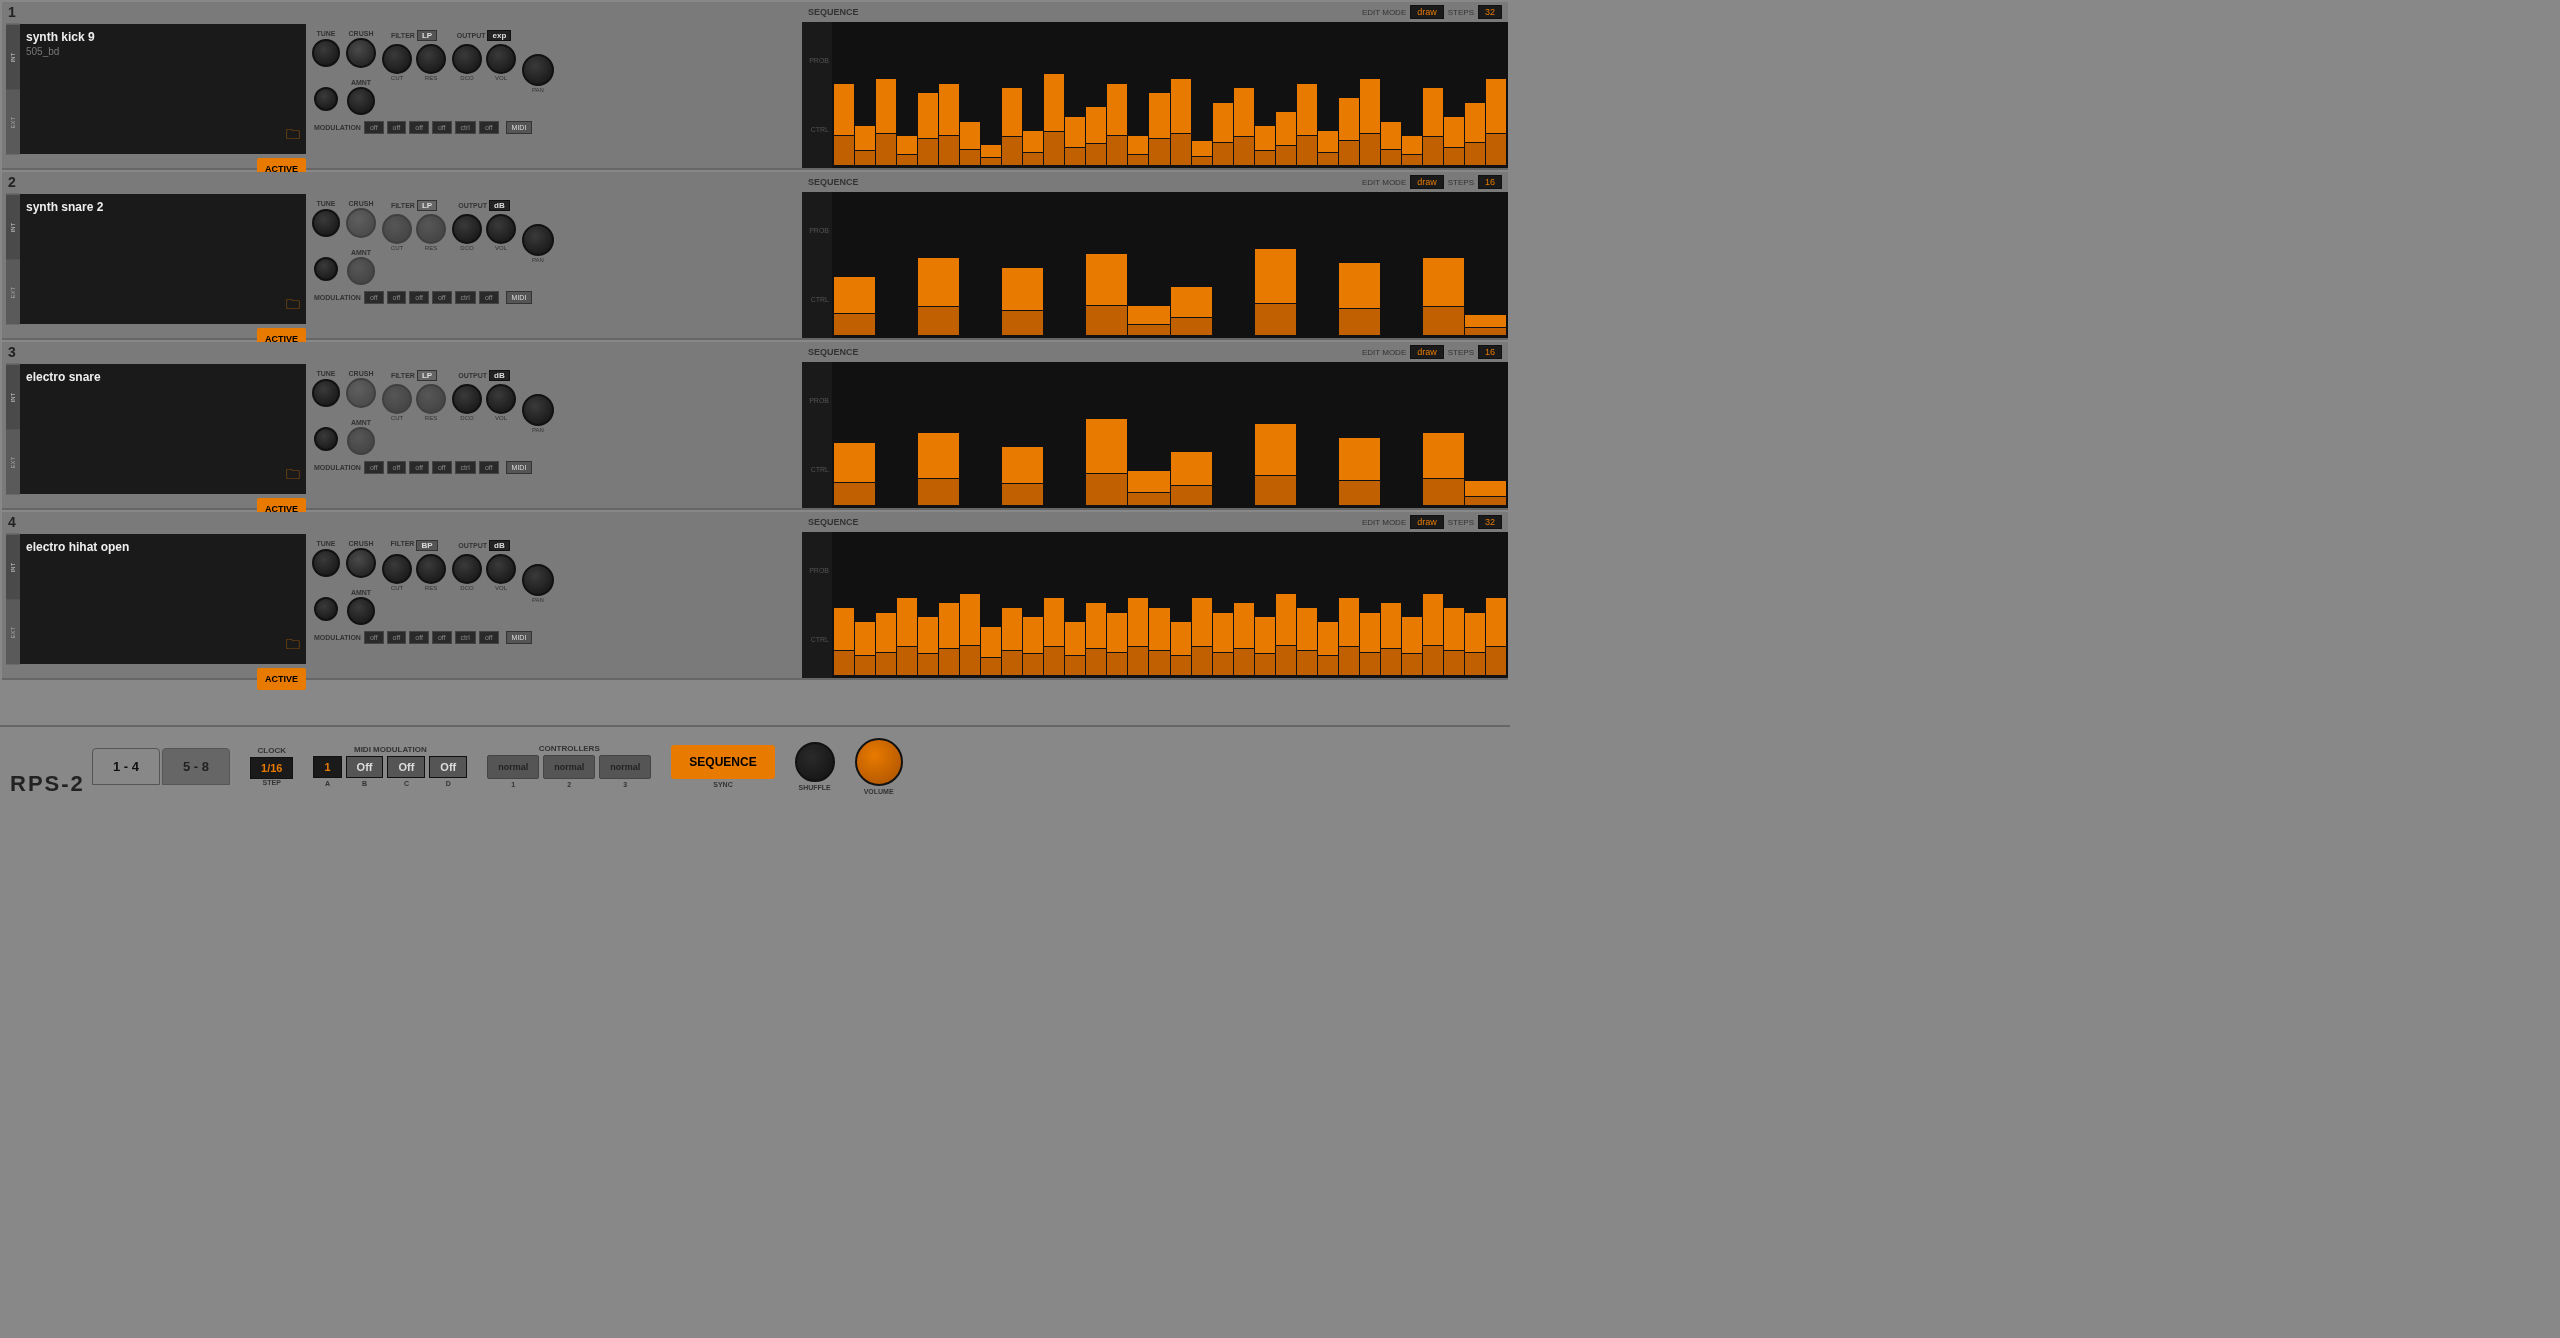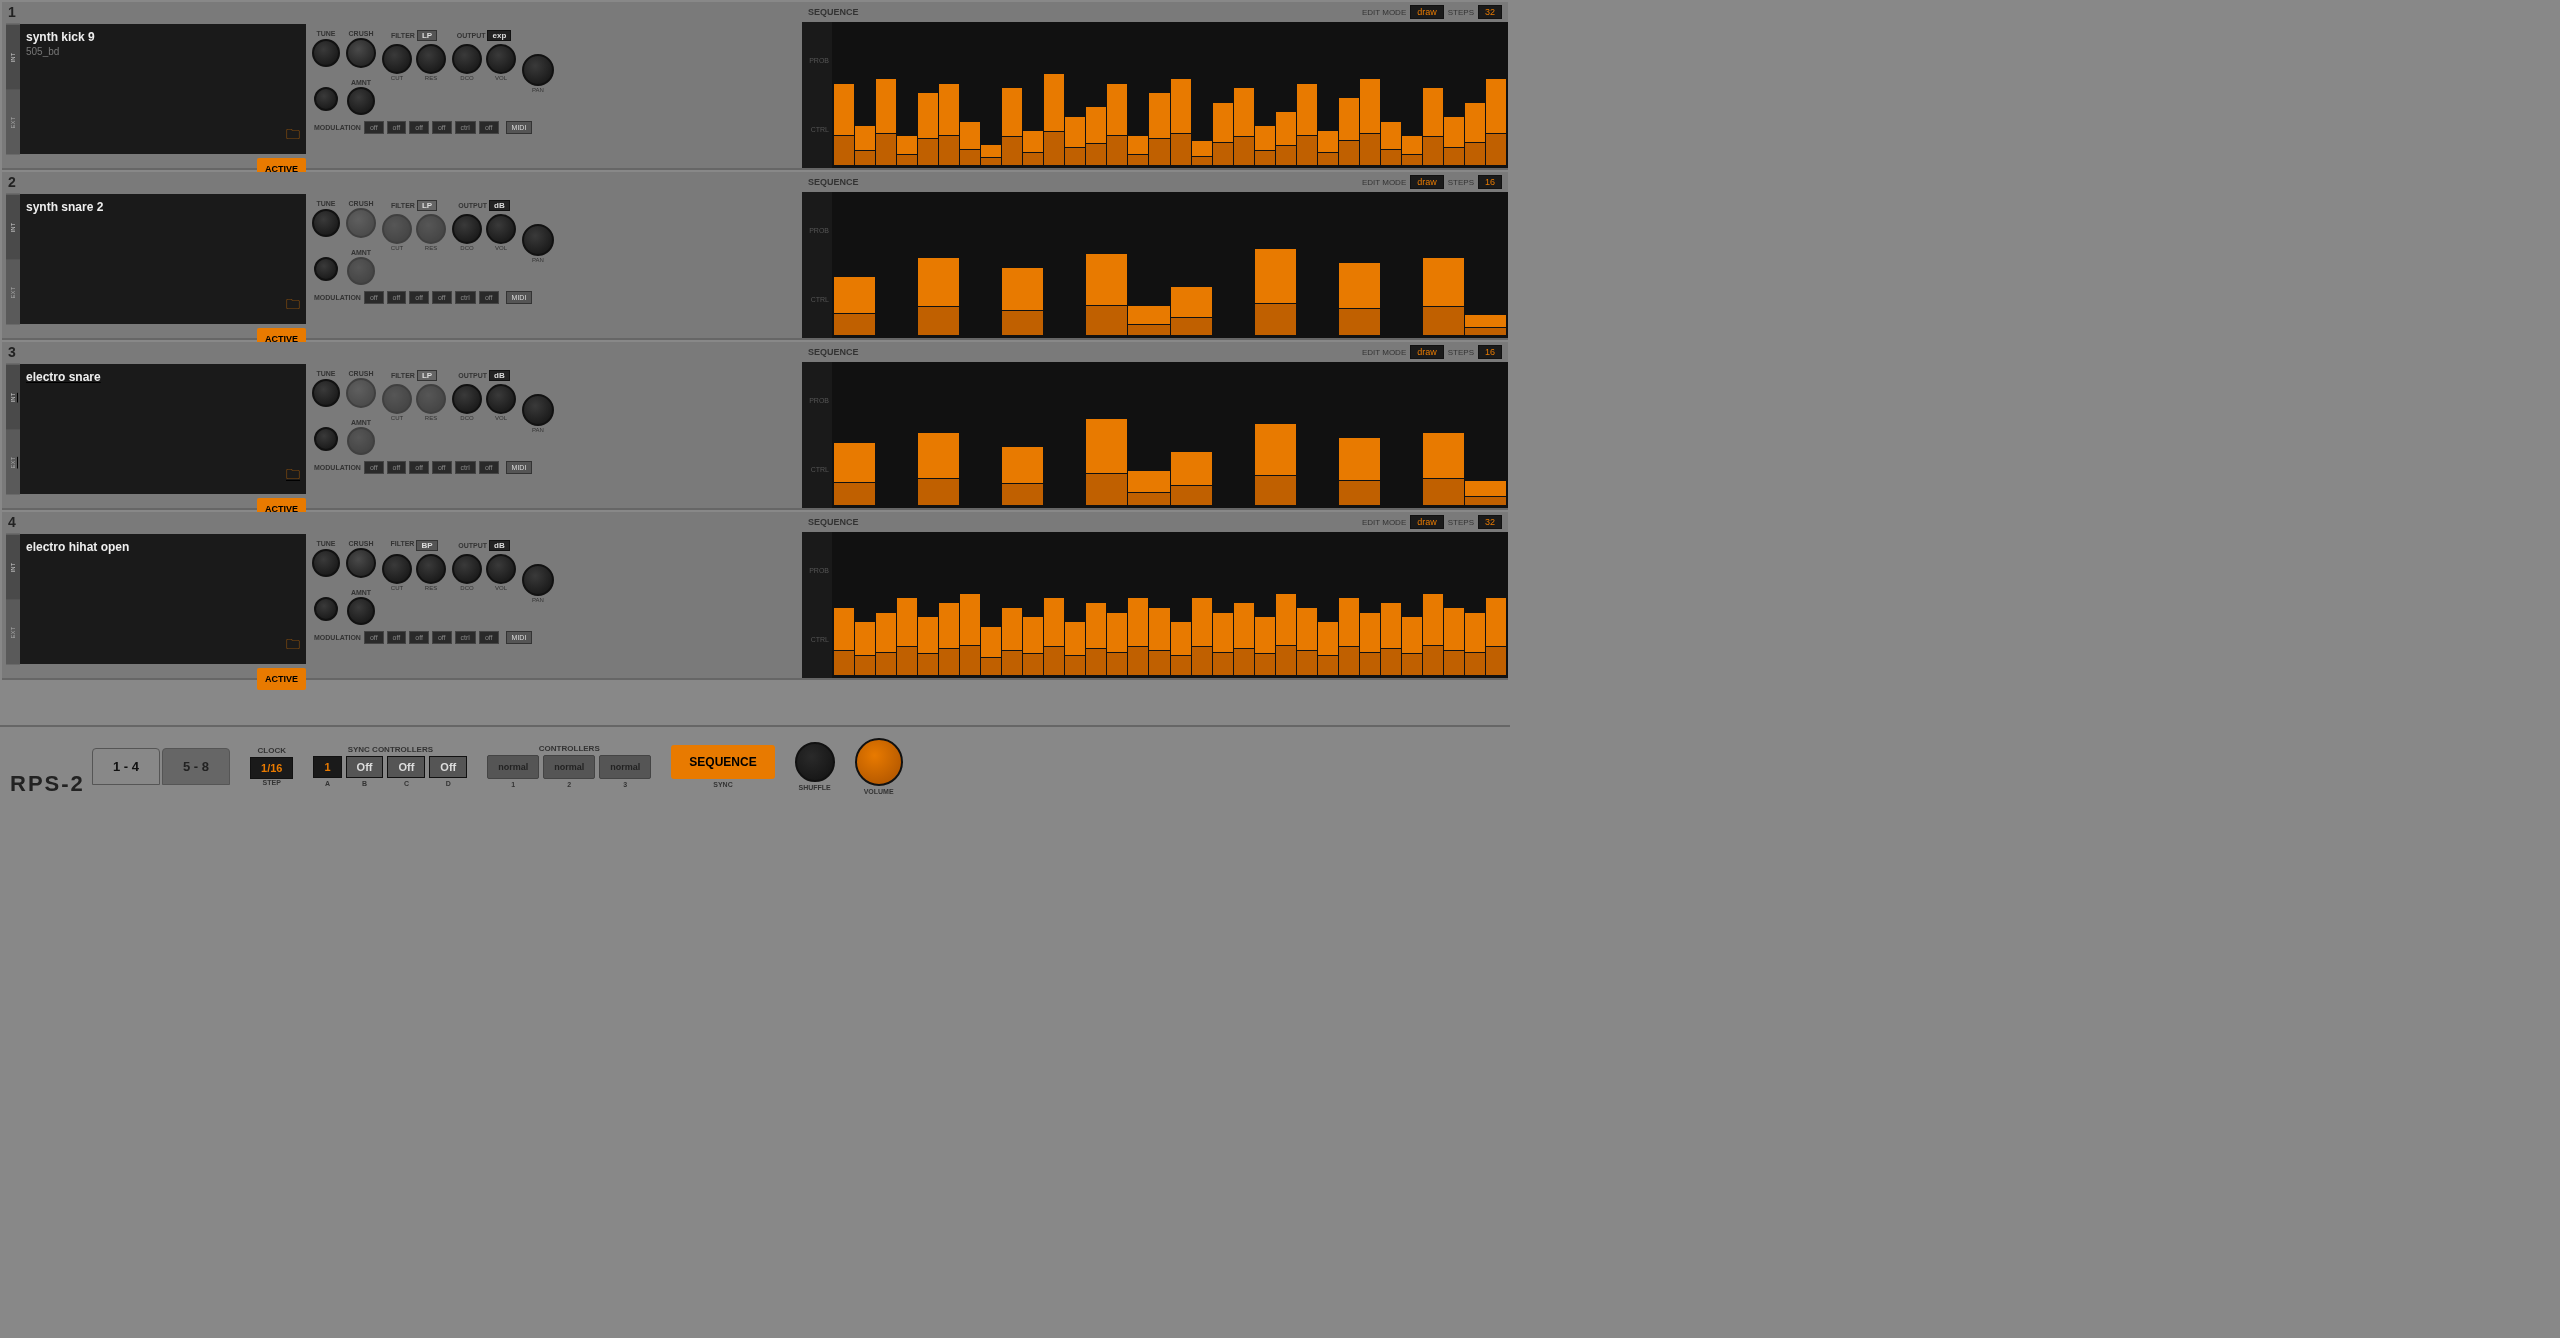--- a/index.html
+++ b/index.html
@@ -573,21 +573,21 @@
             </div>
           </div>
         </div>
       </div>
       <div class="full-track" style="display: flex; flex-direction: row; height: 168px; border-bottom: 2px solid rgb(102, 102, 102);">
         <div style="display: flex; flex-direction: column; width: 800px; min-width: 800px; background: rgb(122, 122, 122);">
           <div style="display: flex; flex-direction: row; align-items: center; padding: 2px 6px; height: 20px;">
             <span style="font-size:14px;font-weight:bold;color:#222;">3</span>
           </div>
           <div style="display: flex; flex-direction: row; flex: 1 1 0%; padding: 2px 4px; gap: 4px; align-items: flex-start;">
-            <div style="display: flex; flex-direction: column; gap: 4px; text-decoration: underline;">
+            <div style="display: flex; flex-direction: column; gap: 4px;">
               <div style="display: flex; flex-direction: row; width: 300px; min-width: 300px; height: 130px; background: rgb(85, 85, 85);">
                 <div style="display: flex; flex-direction: column; width: 14px;">
     <div style="writing-mode:vertical-rl;transform:rotate(180deg);font-size:6px;color:#ccc;padding:3px 1px;flex:1;display:flex;align-items:center;justify-content:center;background:#4a4a4a;border-bottom:1px solid #777;cursor:pointer;">INT</div>
     <div style="writing-mode:vertical-rl;transform:rotate(180deg);font-size:6px;color:#aaa;padding:3px 1px;flex:1;display:flex;align-items:center;justify-content:center;background:#5a5a5a;cursor:pointer;">EXT</div>
   </div>
                 <div style="flex: 1 1 0%; display: flex; flex-direction: column; background: rgb(26, 26, 26); padding: 6px;">
     <span style="color:#eee;font-size:12px;font-weight:bold;">electro snare</span>
     <span style="color:#777;font-size:10px;margin-top:2px;"></span>
     <div style="margin-top:auto;text-align:right;"><span style="color:#e87a00;font-size:14px;">🗀</span></div>
   </div>
@@ -960,21 +960,21 @@
       <div class="page-tab">5 - 8</div>
     </div>
 
     <div class="bottom-section clock-section">
       <span class="bottom-section-label">CLOCK</span>
       <div class="bottom-val-box">1/16</div>
       <span class="sub-label-sm">STEP</span>
     </div>
 
     <div class="bottom-section midi-ctrl-section">
-      <span class="bottom-section-label">SYNC CONTROLLERS</span>
+      <span class="bottom-section-label">MIDI MODULATION</span>
       <div class="midi-ctrl-row">
         <div class="knob-col-bottom">
           <div class="bottom-val-box">1</div>
           <span class="sub-label-sm">A</span>
         </div>
         <div class="knob-col-bottom">
           <div class="bottom-val-box gray">Off</div>
           <span class="sub-label-sm">B</span>
         </div>
         <div class="knob-col-bottom">

